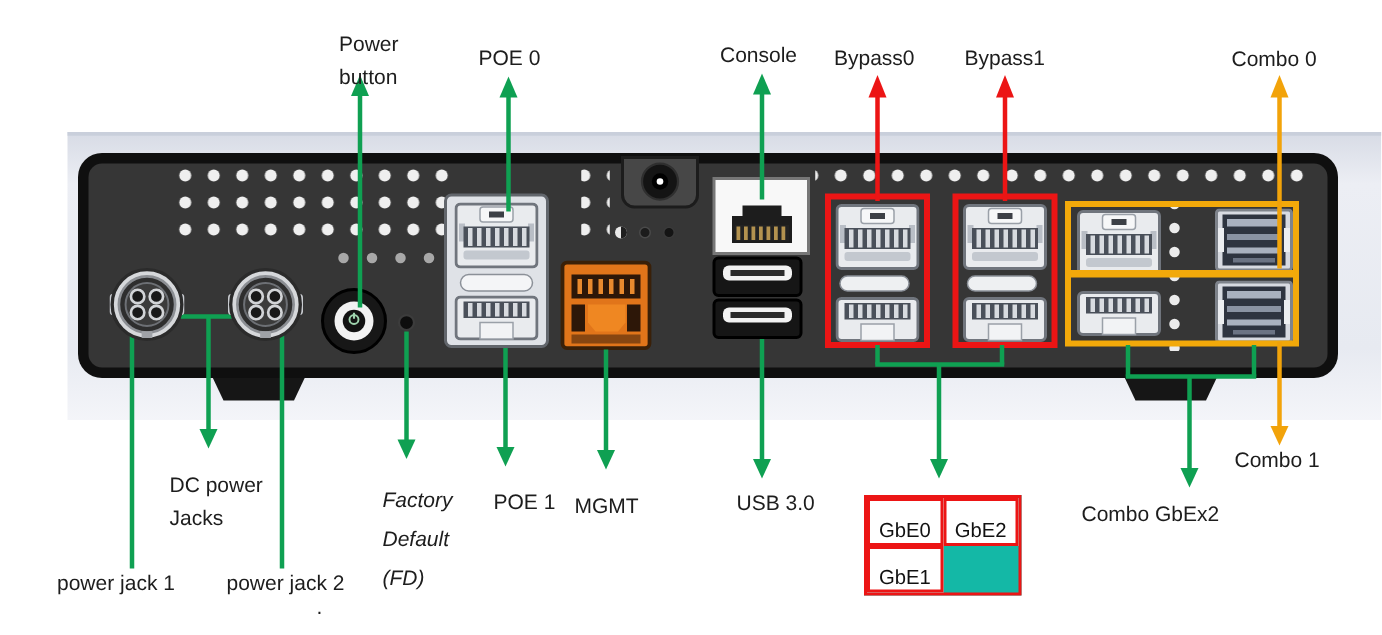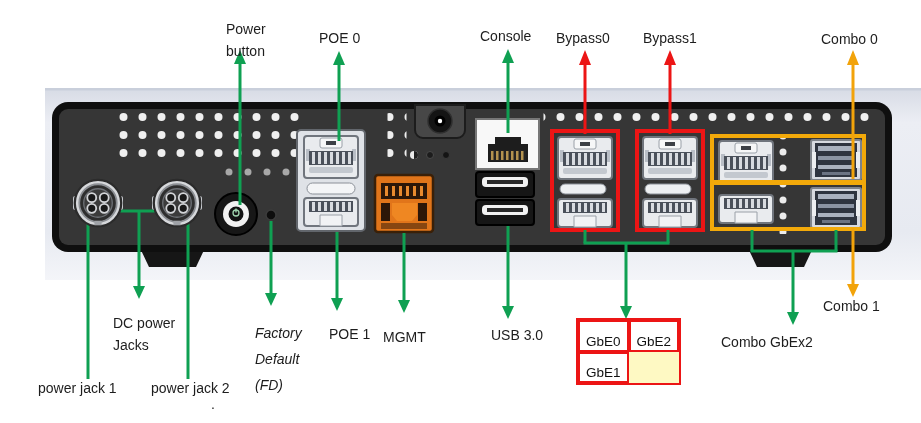--- a/index.html
+++ b/index.html
@@ -3,23 +3,23 @@
 <meta charset="utf-8">
 <style>
   html,body{margin:0;padding:0;background:#fff;}
   .stage{position:relative;width:921px;height:423px;background:#fff;overflow:hidden;
          font-family:"Liberation Sans","DejaVu Sans",sans-serif;}
   .stage svg{position:absolute;left:0;top:0;}
   .lbl{position:absolute;font-size:14px;color:#1d1d1d;white-space:nowrap;z-index:5;}
   .lbl span{display:block;}
   .ml22 span{line-height:22px;}
   .ml26 span{line-height:26px;font-style:italic;}
-  .gbe{position:absolute;left:576px;top:318px;width:105px;height:67px;z-index:5;
+  .gbe{position:absolute;left:576px;top:330px;width:105px;height:67px;z-index:5;
        display:grid;grid-template-columns:1fr 1fr;grid-template-rows:1fr 1fr;
-       border:2px solid #EC1515;background:#fef9c3;box-sizing:border-box;}
+       border:2px solid #EC1515;background:#14b8a6;box-sizing:border-box;}
   .gbe .cell{border:2px solid #EC1515;background:#fff;display:flex;align-items:flex-end;
              justify-content:center;font-size:13.5px;color:#111;padding-bottom:1px;box-sizing:border-box;}
 </style>
 </head>
 <body>
 
 <div class="stage">
 
 <svg width="921" height="423" viewBox="0 0 921 423">
   <defs>

